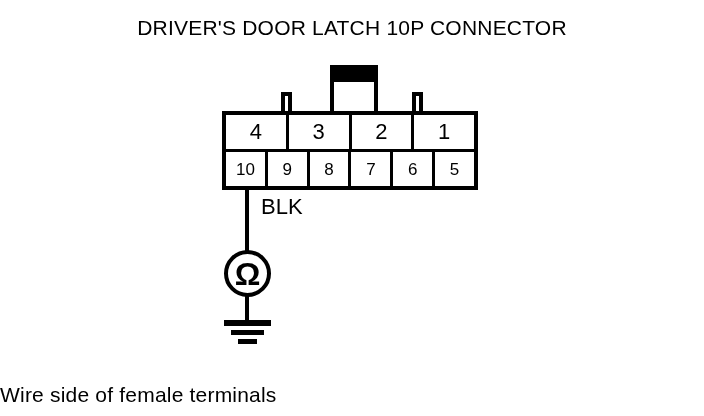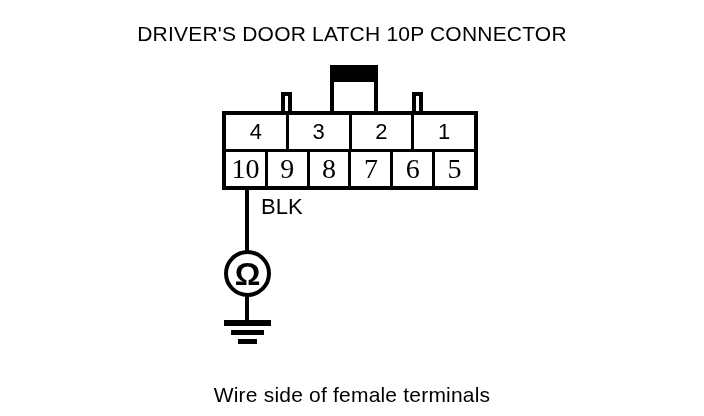--- a/index.html
+++ b/index.html
@@ -14,33 +14,32 @@
     background: #ffffff;
     overflow: hidden;
     font-family: "Liberation Sans", sans-serif;
     color: #000000;
   }
 
   
   .title {
     position: absolute;
     left: 0;
-    top: 22px;
+    top: 16px;
     width: 704px;
     text-align: center;
     font-size: 21px;
     letter-spacing: 0.2px;
     white-space: nowrap;
   }
   .caption {
     position: absolute;
     left: 0;
     top: 383px;
     width: 704px;
-    text-align: center;
     font-size: 21px;
     letter-spacing: 0.2px;
     white-space: nowrap;
   }
 
   
   .connector {
     position: absolute;
     left: 222px;
     top: 111px;
@@ -66,21 +65,21 @@
     flex: 1 1 0;
     box-sizing: border-box;
     display: flex;
     align-items: center;
     justify-content: center;
     font-size: 22px;
     line-height: 1;
     border-right: 3px solid #000000;
   }
   .cell:last-child { border-right: none; }
-  .row-bottom .cell { font-size: 28px; font-family: Liberation Serif, serif; }
+  .row-bottom .cell { font-size: 17px; }
 
   
   .tab-center {
     position: absolute;
     left: 330px;
     top: 65px;
     width: 48px;
     height: 48px;
     box-sizing: border-box;
     border: 4px solid #000000;

